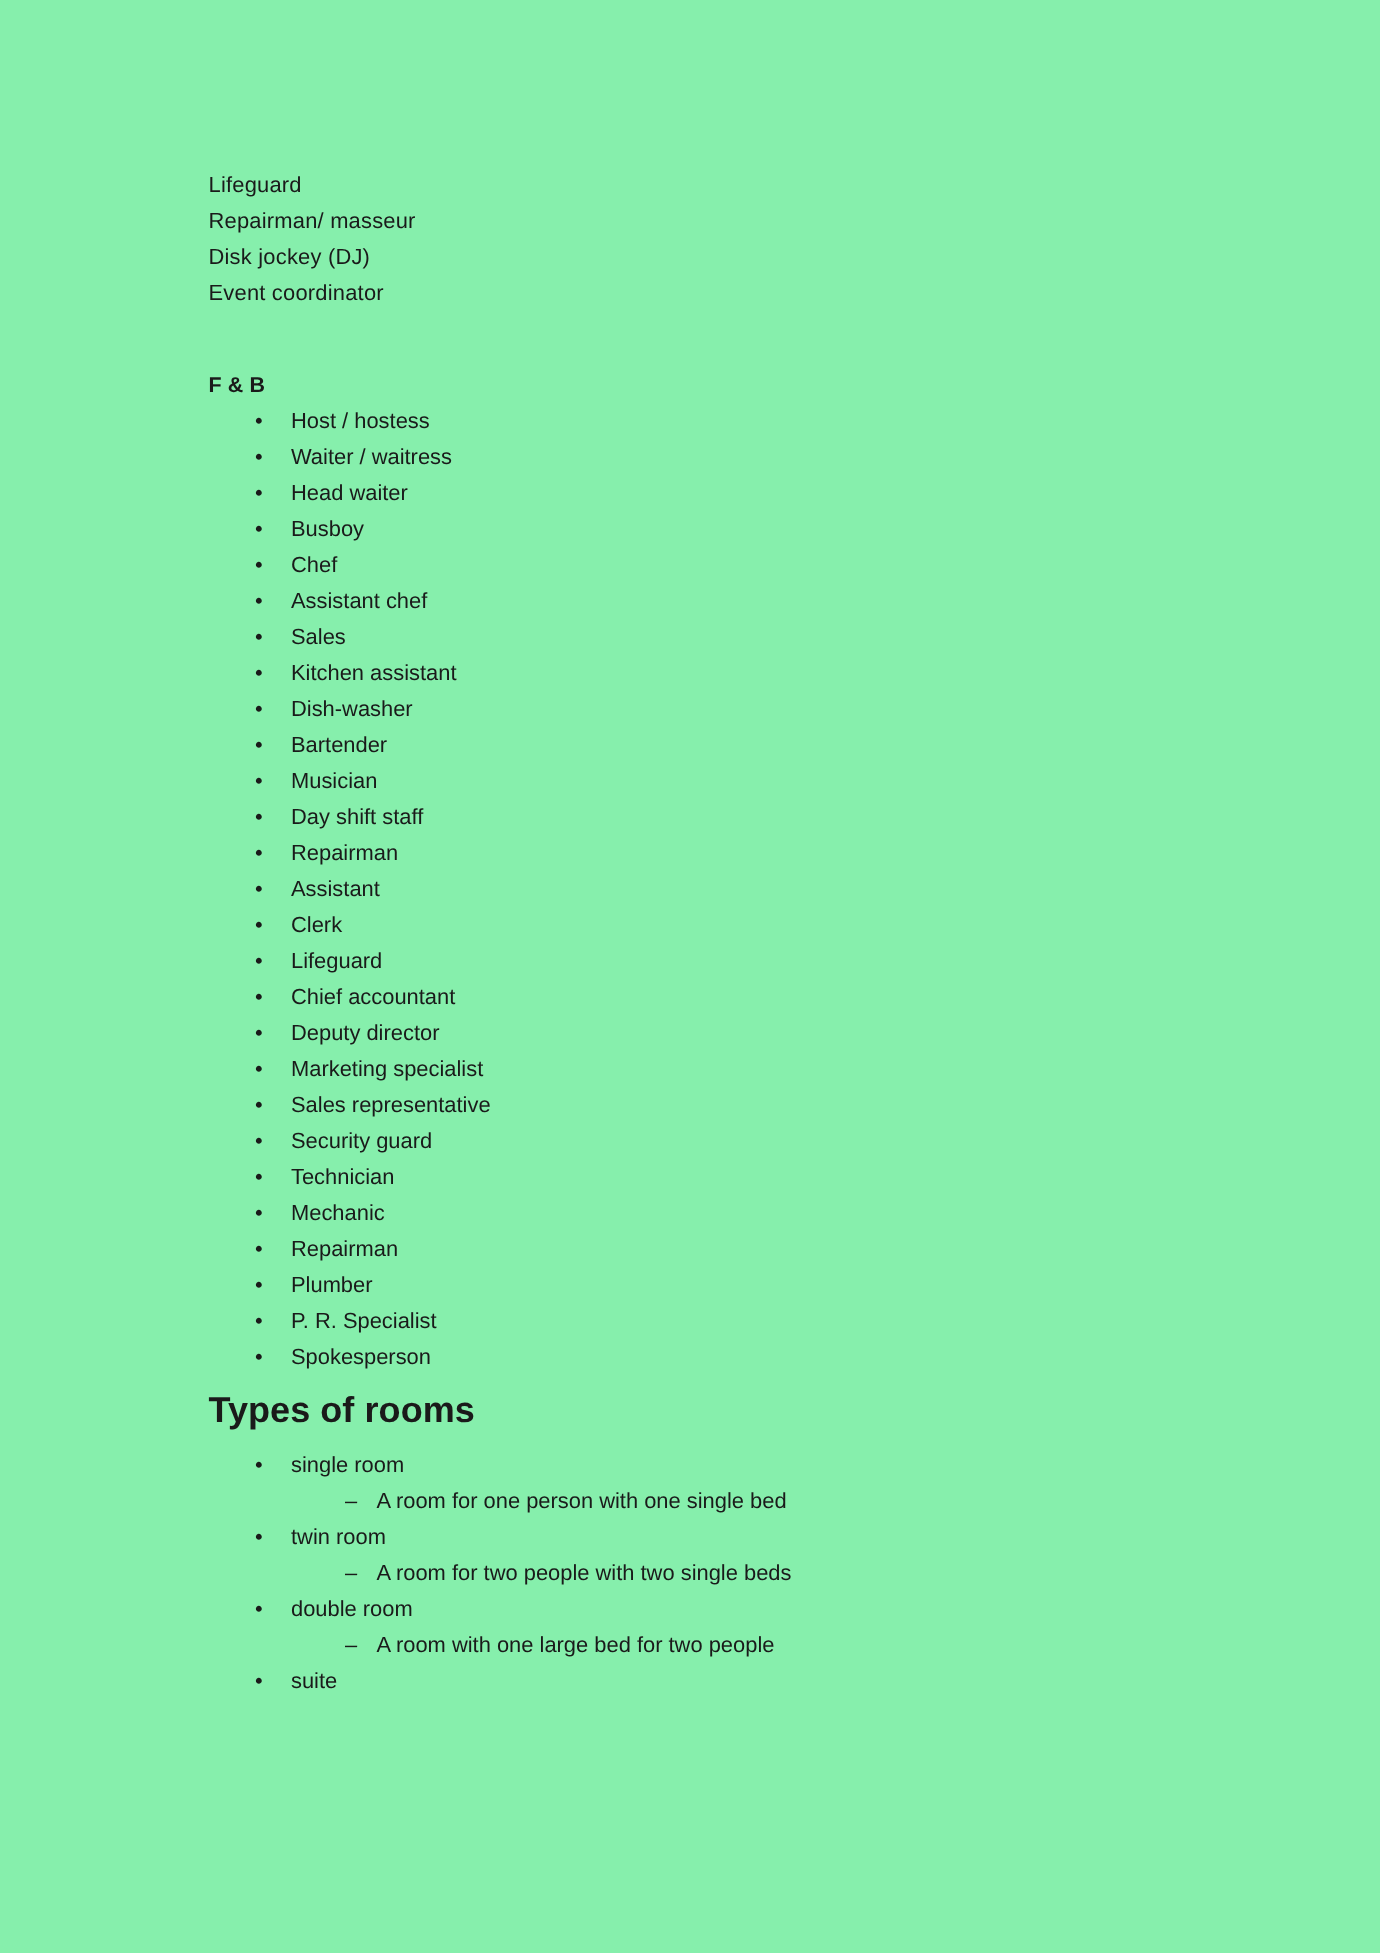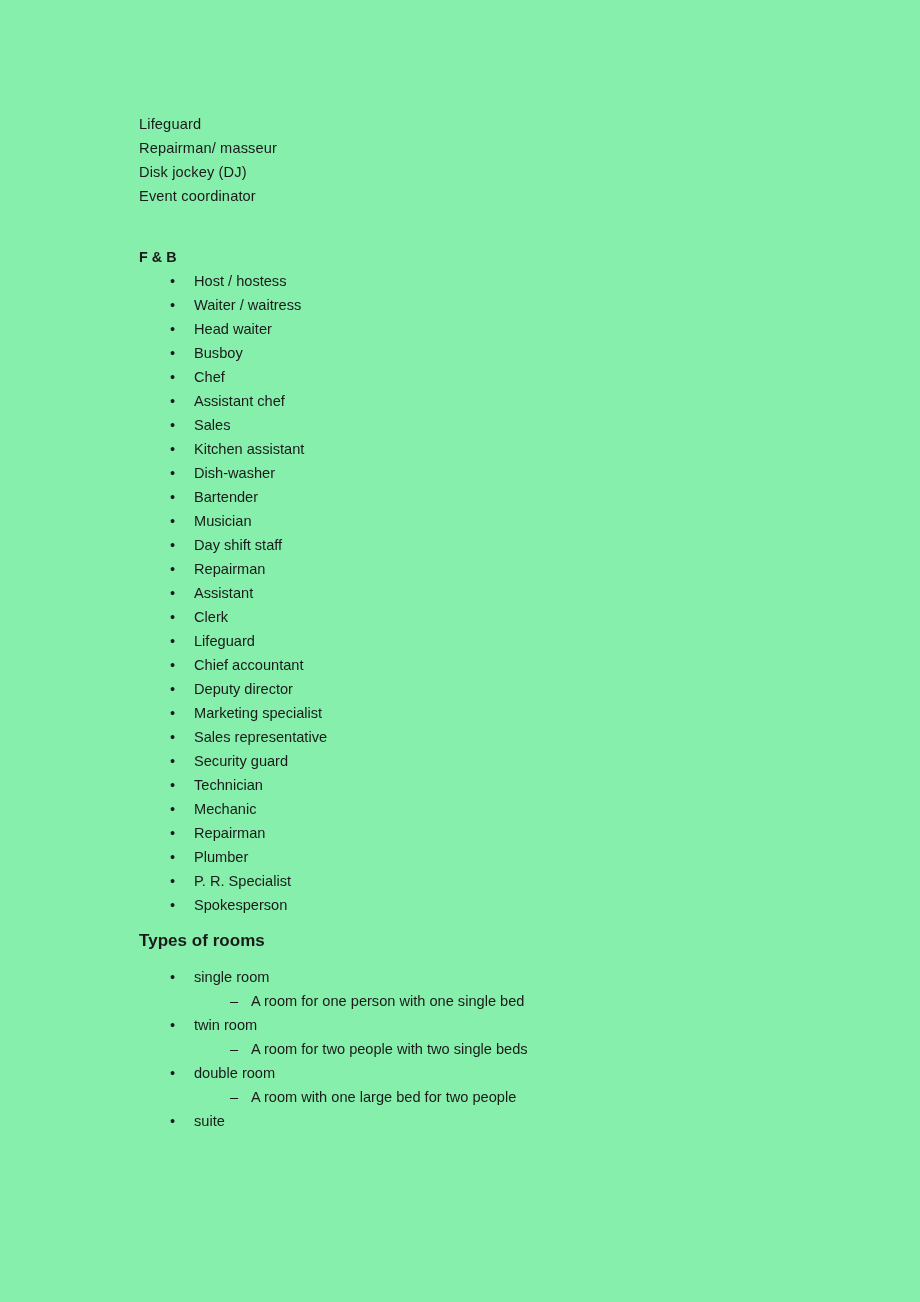--- a/index.html
+++ b/index.html
@@ -49,21 +49,21 @@
     line-height: 24px;
     height: 24px;
     font-weight: bold;
     white-space: nowrap;
     letter-spacing: 0.005em;
     margin-top: 37px;
   }
 
   
   .section-heading {
-    font-size: 17px;
+    font-size: 24px;
     line-height: 24px;
     height: 36px;
     padding-top: 12px;
     font-weight: bold;
     white-space: nowrap;
     letter-spacing: 0.002em;
   }
 
   
   .li {

